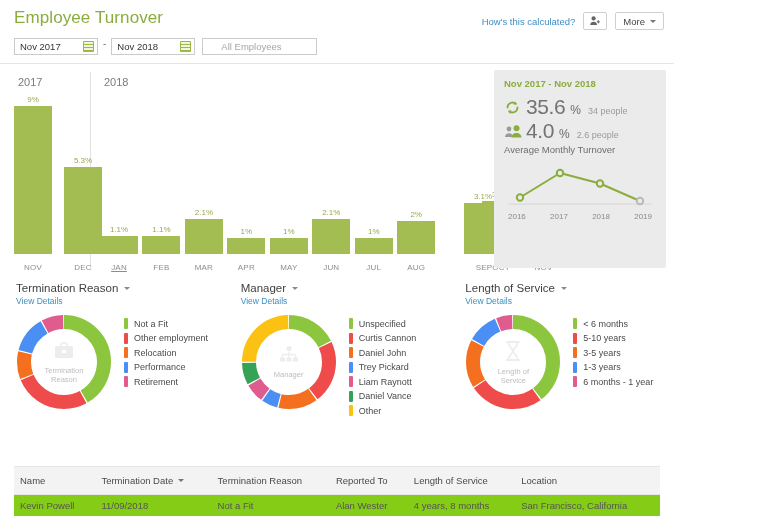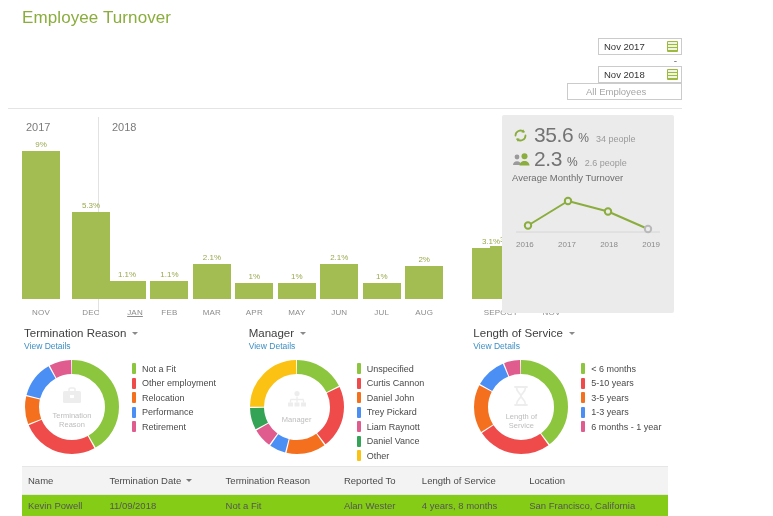--- a/index.html
+++ b/index.html
@@ -4,21 +4,21 @@
 <style>
   * { box-sizing: border-box; }
   html, body {
     margin: 0; padding: 0;
     width: 773px; height: 516px;
     overflow: hidden;
     background: #ffffff;
     font-family: "Liberation Sans", sans-serif;
     -webkit-font-smoothing: antialiased;
   }
-  .page { position: relative; width: 674px; height: 516px; background:#fff;margin-left:8px; }
+  .page { position: relative; width: 674px; height: 516px; background:#fff; }
 
   
   .header { position:relative; height:34px; padding: 8px 14px 0 14px; }
   .page-title {
     font-size: 17px; color:#8aad3d; font-weight: 400;
     letter-spacing: .1px; line-height: 20px;
   }
   .header-right {
     position:absolute; right:10px; top:12px;
     display:flex; align-items:center; gap:8px;
@@ -30,21 +30,21 @@
     cursor:pointer;
   }
   .more-btn {
     height:18px; border:1px solid #cfcfcf; border-radius:2px; background:#fff;
     font-size:9.5px; color:#444; padding:0 7px; display:flex; align-items:center;
     gap:5px; cursor:pointer;
   }
   .caret { width:0;height:0;border-left:3px solid transparent;border-right:3px solid transparent;border-top:3.5px solid #777; }
 
   
-  .filters { display:flex; align-items:flex-end; gap:0; padding: 4px 0 0 14px; flex-direction: column; }
+  .filters { display:flex; align-items:flex-start; gap:0; padding: 4px 0 0 14px; }
   .date-field {
     position:relative; width:84px; height:17px; border:1px solid #cbcbcb;
     background:#fff; display:flex; align-items:center;
     font-size:9.5px; color:#333; padding-left:5px; cursor:text;
   }
   .cal-icon {
     position:absolute; right:3px; top:2px; width:11px; height:11px;
     background:#9db93f; border-radius:1px; cursor:pointer;
     display:flex; flex-direction:column; padding:1px;
   }
@@ -118,20 +118,34 @@
   .tbl tbody td { font-size:9.5px; color:#555; padding:5px 6px; white-space:nowrap; }
   .link-cell { color:#3c8fc4; cursor:pointer; }
 </style>
 </head>
 <body>
 
 <div class="page">
 
   <div class="header">
     <div class="page-title">Employee Turnover</div>
+    <div class="header-right">
+      <a class="howlink">How's this calculated?</a>
+      <div class="icon-btn">
+        <svg width="12" height="12" viewBox="0 0 12 12">
+          <circle cx="4.6" cy="3.4" r="2.1" fill="#666"></circle>
+          <path d="M1.2 10c0-2 1.6-3.2 3.4-3.2S8 8 8 10z" fill="#666"></path>
+          <path d="M9.3 5.2v3.2M7.7 6.8h3.2" stroke="#666" stroke-width="1" fill="none"></path>
+        </svg>
+      </div>
+      <div class="more-btn">
+        <span>More</span>
+        <span class="caret"></span>
+      </div>
+    </div>
   </div>
 
   <div class="filters">
     <div class="date-field">
       <span>Nov 2017</span>
       <span class="cal-icon">
           <i></i>
           <i></i>
           <i></i>
         </span>
@@ -164,21 +178,21 @@
           <div class="bar-lbl" style="left: 14px;">NOV</div>
           <div class="bar-col" style="left: 64px;">
             <div class="bar-val">5.3%</div>
             <div class="bar-rect" style="height:87.15555555555555px;background:#a3bd52"></div>
           </div>
           <div class="bar-lbl" style="left: 64px;">DEC</div>
           <div class="bar-col" style="left: 100px;">
             <div class="bar-val">1.1%</div>
             <div class="bar-rect" style="height:18.08888888888889px;background:#a3bd52"></div>
           </div>
-          <div class="bar-lbl" style="left: 108px; text-decoration: underline;">JAN</div>
+          <div class="bar-lbl" style="left: 100px; text-decoration: underline;">JAN</div>
           <div class="bar-col" style="left: 142.455px;">
             <div class="bar-val">1.1%</div>
             <div class="bar-rect" style="height:18.08888888888889px;background:#a3bd52"></div>
           </div>
           <div class="bar-lbl" style="left: 142.455px;">FEB</div>
           <div class="bar-col" style="left: 184.909px;">
             <div class="bar-val">2.1%</div>
             <div class="bar-rect" style="height:34.53333333333333px;background:#a3bd52"></div>
           </div>
           <div class="bar-lbl" style="left: 184.909px;">MAR</div>
@@ -219,20 +233,21 @@
           <div class="bar-lbl" style="left: 482.091px;">OCT</div>
           <div class="bar-col" style="left: 524.545px;">
             <div class="bar-val">3.3%</div>
             <div class="bar-rect" style="height:54.266666666666666px;background:#a3bd52"></div>
           </div>
           <div class="bar-lbl" style="left: 524.545px;">NOV</div>
         </div>
     </div>
 
     <div class="summary">
+      <div class="sum-range">Nov 2017 - Nov 2018</div>
 
       <div class="sum-metric">
         <span class="sum-ico">
           <svg width="17" height="17" viewBox="0 0 17 17">
             <path d="M3.5 8.5a5 5 0 0 1 8.3-3.7" stroke="#8aad3d" stroke-width="1.8" fill="none" stroke-linecap="round"></path>
             <path d="M13.5 8.5a5 5 0 0 1-8.3 3.7" stroke="#8aad3d" stroke-width="1.8" fill="none" stroke-linecap="round"></path>
             <path d="M11.2 2.3l1.2 2.8-2.9.6z" fill="#8aad3d"></path>
             <path d="M5.8 14.7l-1.2-2.8 2.9-.6z" fill="#8aad3d"></path>
           </svg>
         </span>
@@ -243,21 +258,21 @@
 
       <div class="sum-metric">
         <span class="sum-ico">
           <svg width="19" height="17" viewBox="0 0 19 17">
             <circle cx="5" cy="6" r="2.4" fill="#9a9a9a"></circle>
             <path d="M1 14c0-2.3 1.8-3.8 4-3.8s4 1.5 4 3.8z" fill="#9a9a9a"></path>
             <circle cx="12.5" cy="5.3" r="3" fill="#8aad3d"></circle>
             <path d="M7.5 14.5c0-2.8 2.2-4.6 5-4.6s5 1.8 5 4.6z" fill="#8aad3d"></path>
           </svg>
         </span>
-        <span class="sum-big">2.3</span>
+        <span class="sum-big">4.0</span>
         <span class="sum-pct">%</span>
         <span class="sum-people">2.6 people</span>
       </div>
       <div class="sum-cap">Average Monthly Turnover</div>
 
       <div class="spark">
         <svg id="sparksvg" width="152" height="46" viewBox="0 0 152 46">
             <line x1="4" y1="39" x2="148" y2="39" stroke="#d6d6d6" stroke-width="1"></line>
             <path d="M16.0 32.5 L56.0 8.0 L96.0 18.5 L136.0 36.0" stroke="#8aad3d" stroke-width="2" fill="none" stroke-linejoin="round"></path>
             <circle cx="16.0" cy="32.5" r="3.2" fill="#ebebeb" stroke="#8aad3d" stroke-width="2"></circle>

